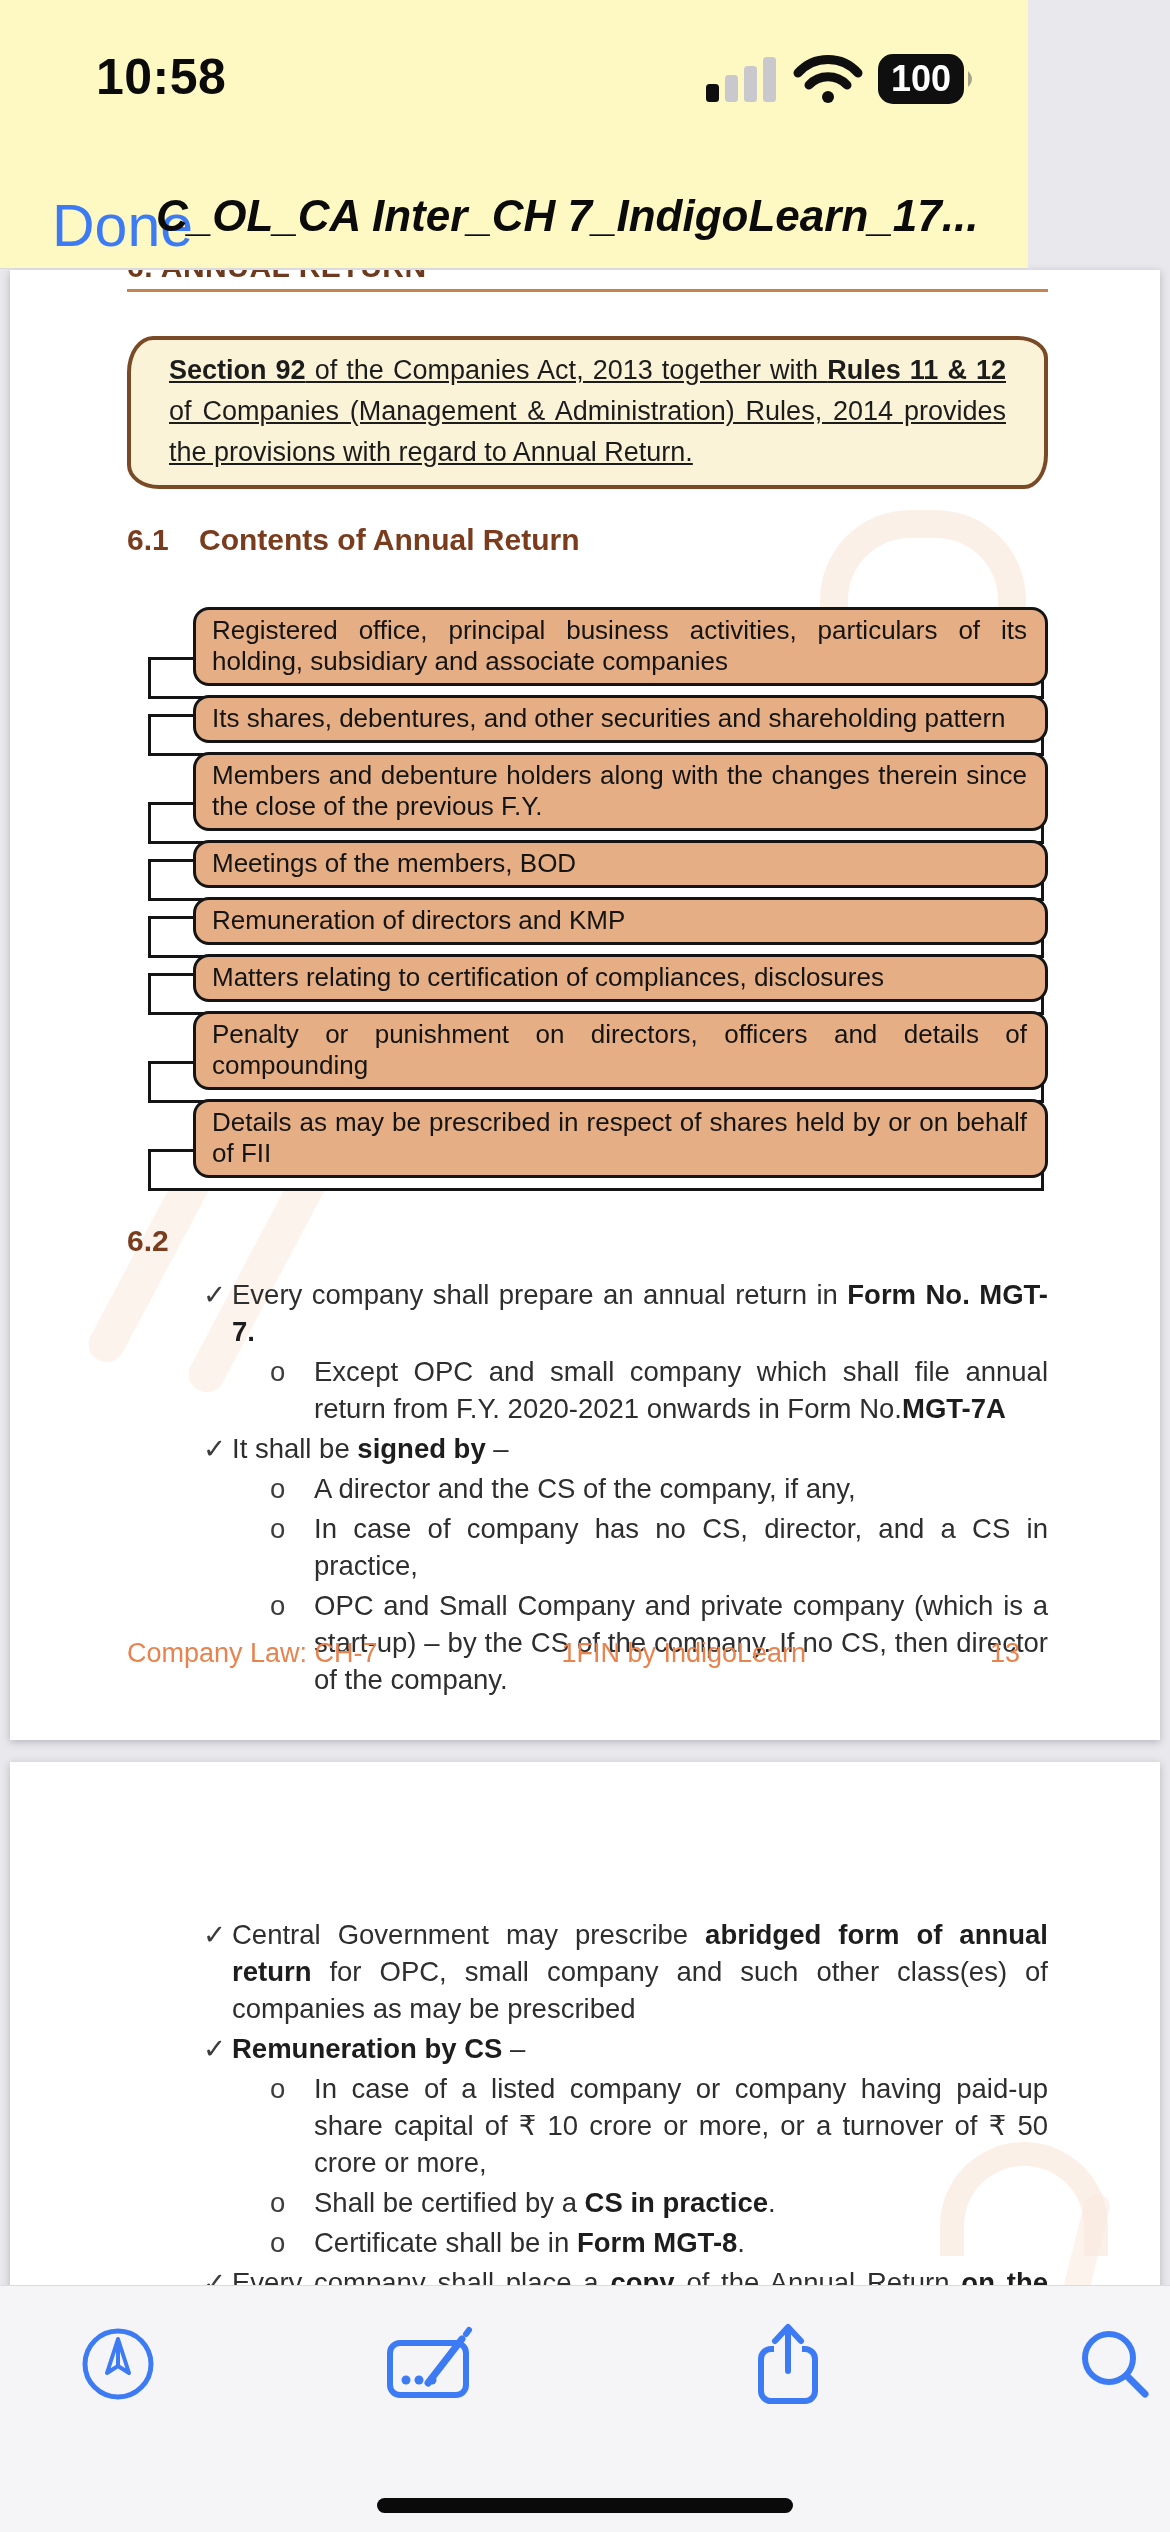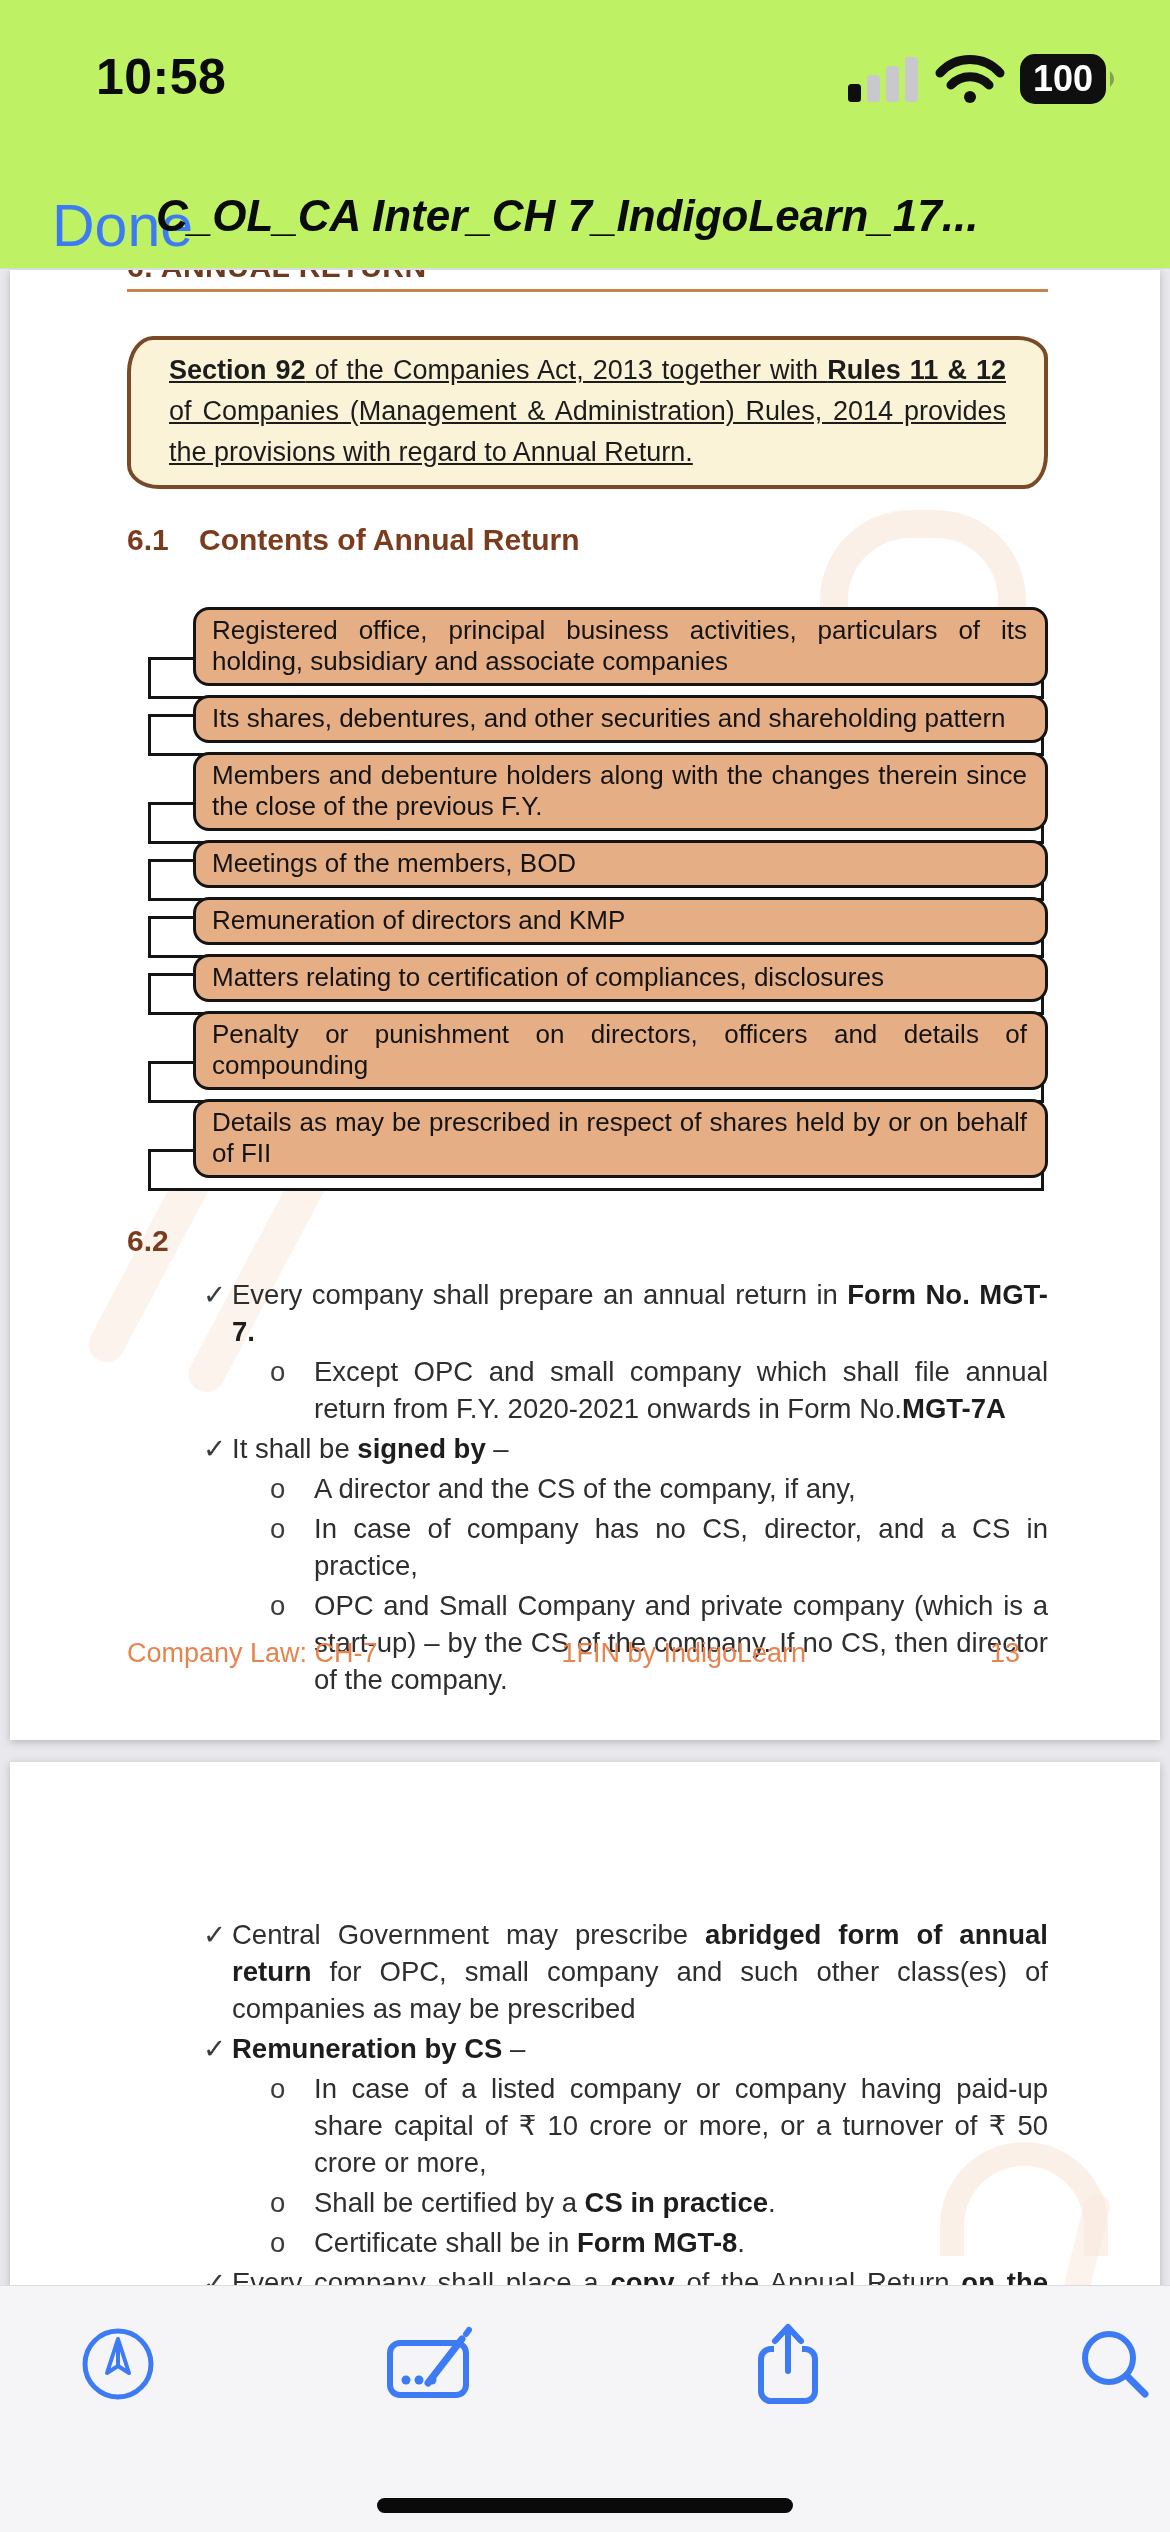--- a/index.html
+++ b/index.html
@@ -1,20 +1,20 @@
 <!DOCTYPE html>
 <html><head>
 <meta charset="utf-8">
 <style>
   html,body{margin:0;padding:0;}
   body{width:1170px;height:2532px;position:relative;overflow:hidden;
        background:#E9E9ED;font-family:"Liberation Sans","DejaVu Sans",sans-serif;
        -webkit-font-smoothing:antialiased;}
   
-  .chrome{position:absolute;left:0;top:0;width:1170px;height:268px;background:#bef264;
+  .chrome{position:absolute;left:0;top:0;width:1028px;height:268px;background:#fef9c3;
           border-bottom:1px solid #DADADE;z-index:30;}
   .time{position:absolute;left:96px;top:48px;font-size:50px;font-weight:700;color:#0b0b0b;letter-spacing:.5px;}
   .statusicons{position:absolute;right:52px;top:52px;}
   .navrow{position:absolute;left:0;top:186px;width:1170px;height:70px;}
   .done{position:absolute;left:52px;top:6px;font-size:59px;color:#3D7BF5;font-weight:400;}
   .navtitle{position:absolute;left:156px;top:5px;width:985px;font-size:44px;font-weight:700;color:#0b0b0b;
             white-space:nowrap;overflow:hidden;font-style:italic;}
   
   .pagesbg{position:absolute;left:0;top:268px;width:1170px;height:2264px;background:#E9E9ED;z-index:1;}
   .page{position:absolute;left:10px;width:1150px;background:#fff;

